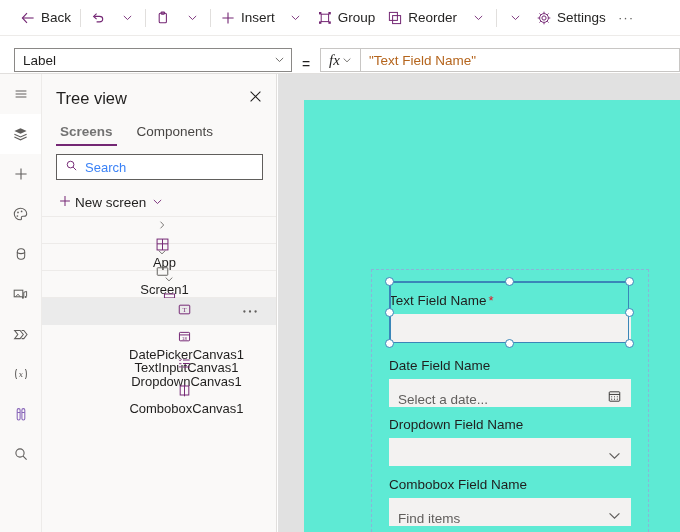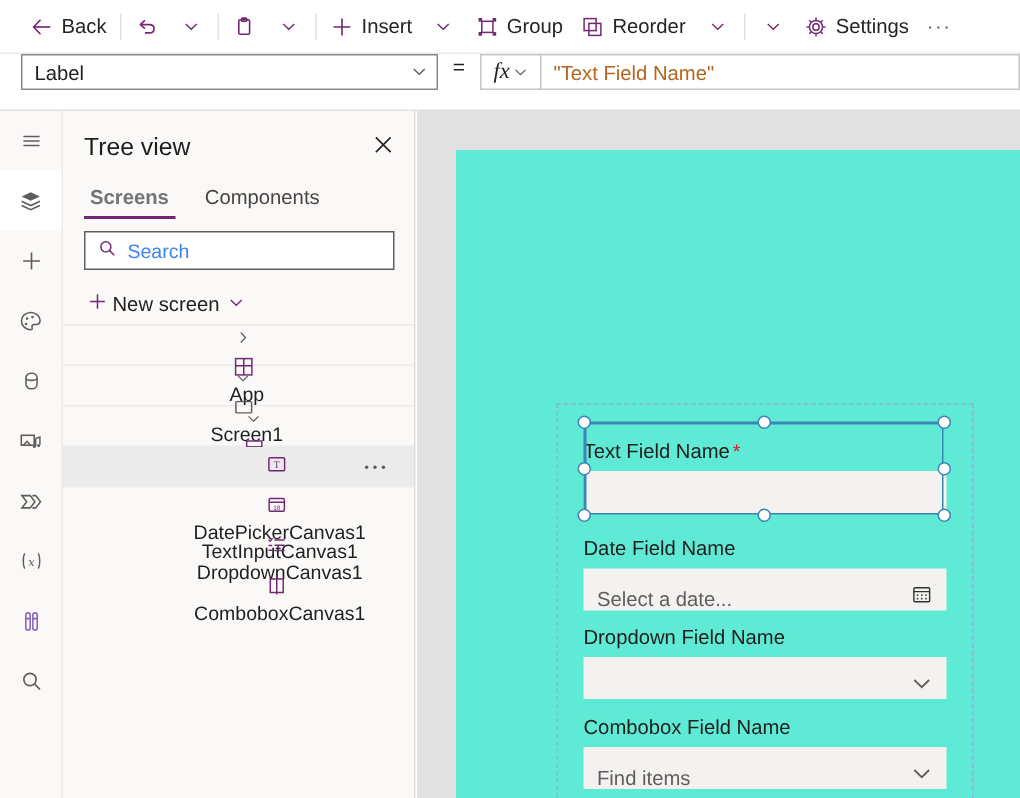--- a/index.html
+++ b/index.html
@@ -25,21 +25,21 @@
   .cmd svg{display:block;}
   .sep{width:1px;height:18px;background:#e1dfdd;margin:0 3px;}
   .caret{display:flex;align-items:center;justify-content:center;width:18px;height:28px;}
   .cmdbar-divider{
     position:absolute;left:0;top:35px;width:680px;height:1px;background:#edebe9;
   }
 
   
   .fxbar{
     position:absolute;left:0;top:36px;width:680px;height:36px;
-    background:#fff;display:flex;align-items:flex-start;
+    background:#fff;display:flex;align-items:flex-end;
     padding:0 0 0 14px;box-sizing:border-box;
   }
   .propsel{
     width:278px;height:24px;border:1px solid #8a8886;background:#fff;
     display:flex;align-items:center;padding:0 6px 0 8px;box-sizing:border-box;
     font-size:13.5px;color:#201f1e;
   }
   .propsel .pname{flex:1;}
   .eq{width:28px;text-align:center;font-size:14px;color:#201f1e;}
   .fxbtn{

